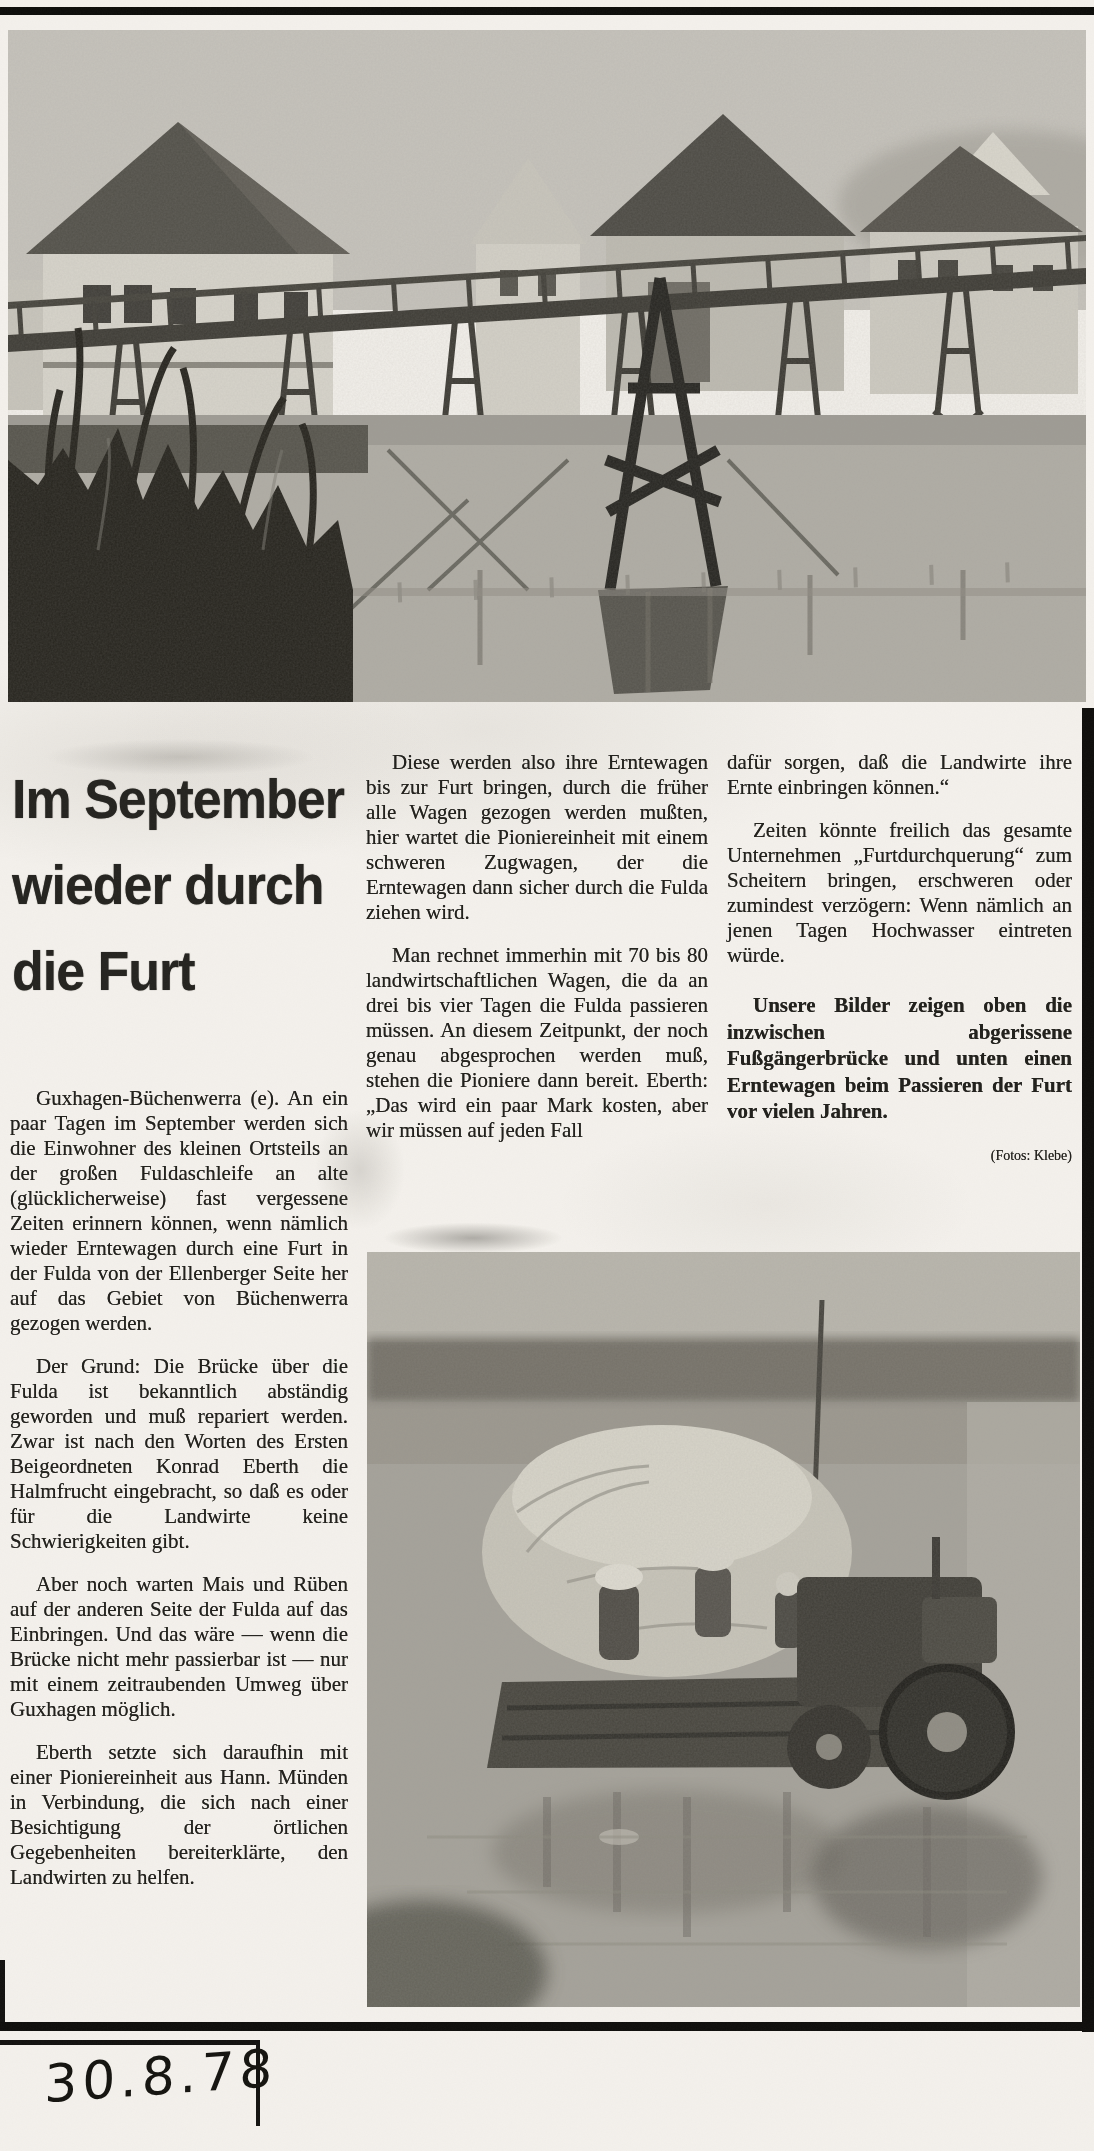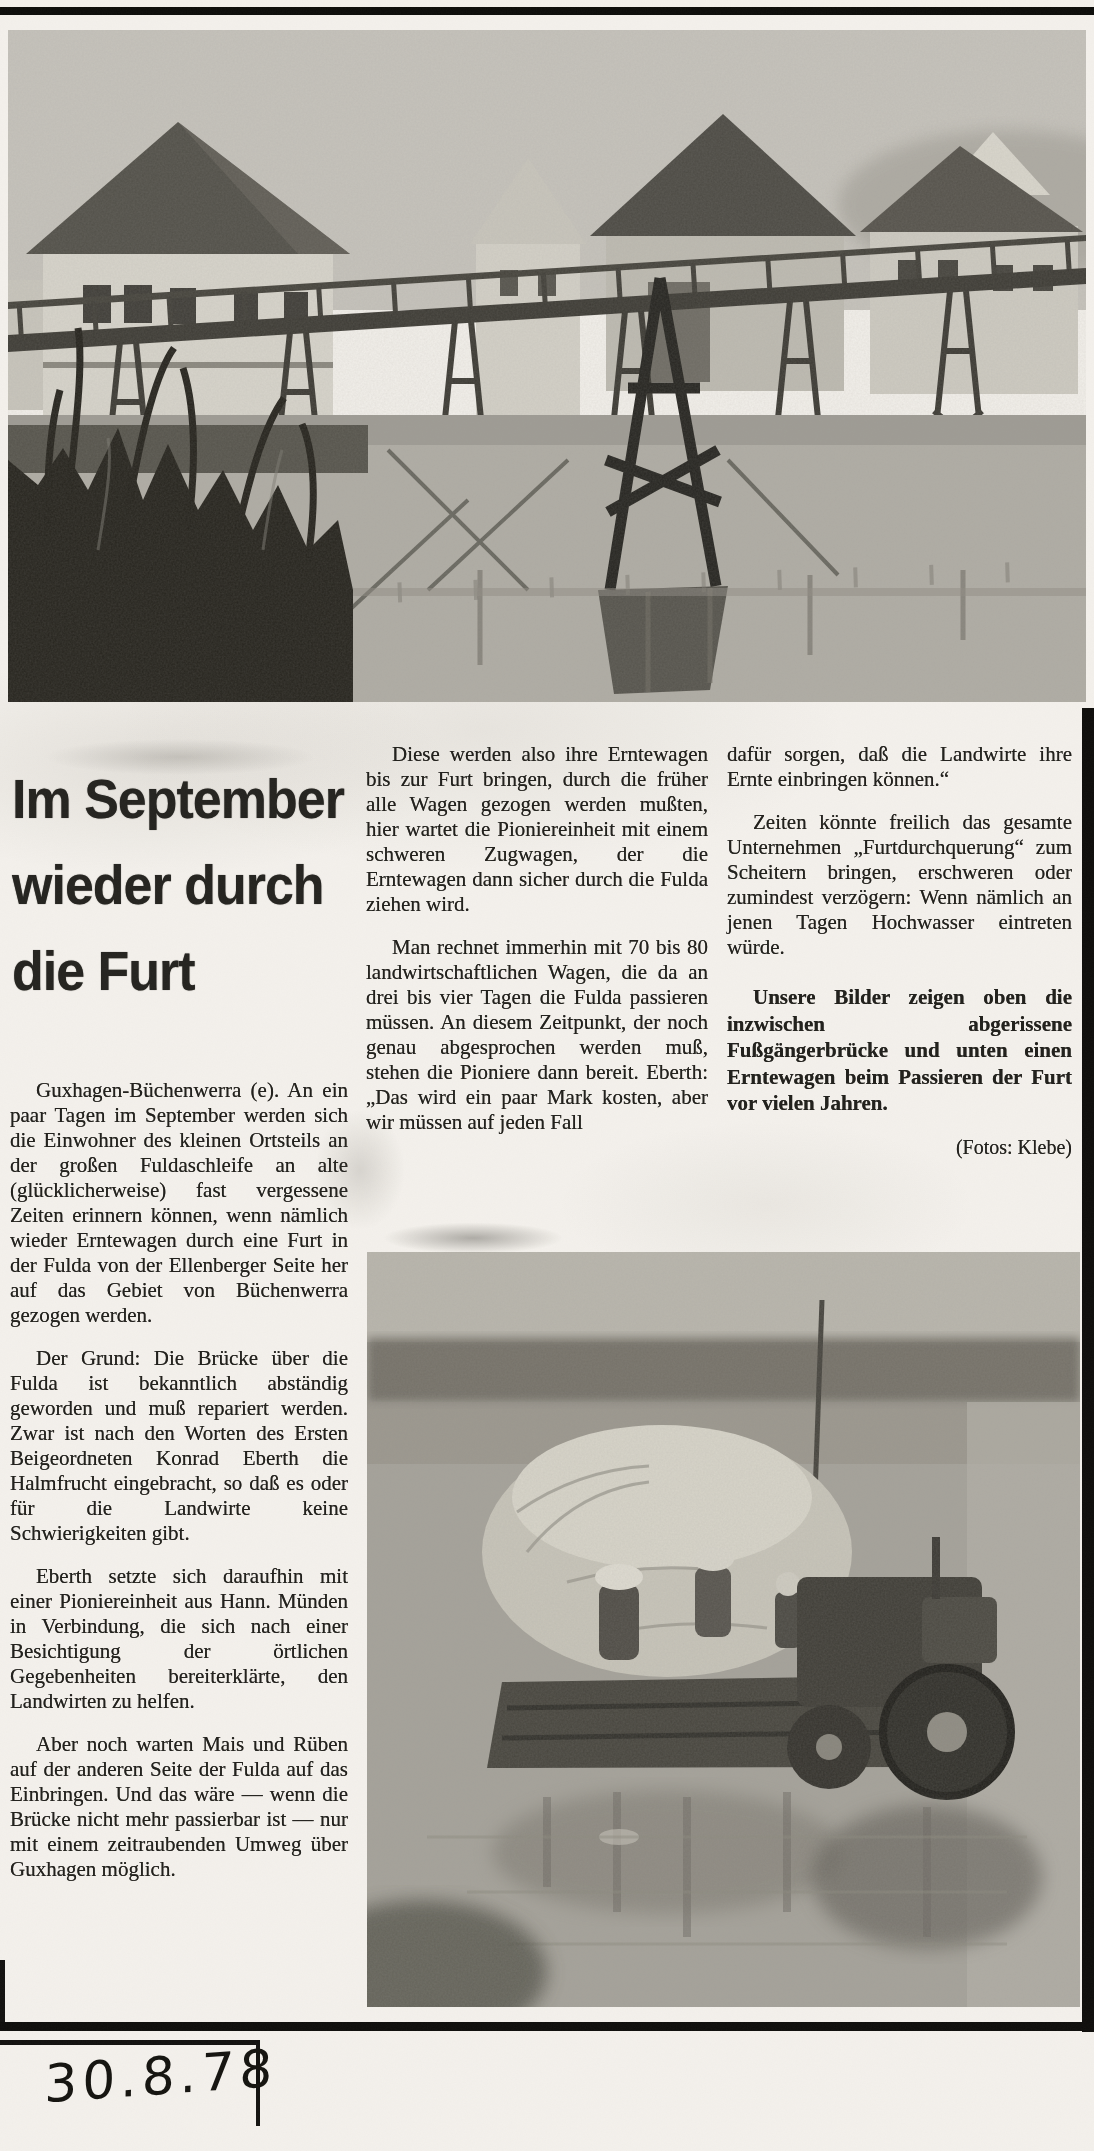--- a/index.html
+++ b/index.html
@@ -18,28 +18,28 @@
   .photo-top{left:8px;top:30px;width:1078px;height:672px;}
   .photo-bottom{left:367px;top:1252px;width:713px;height:755px;}
   .headline{
     position:absolute;left:12px;top:756px;width:354px;margin:0;
     font-family:"Liberation Sans", sans-serif;font-weight:700;
     font-size:52px;line-height:82px;letter-spacing:-1px;color:#24231f;
     transform:scaleY(1.05);transform-origin:top left;
     text-shadow:0 0 1px rgba(30,28,24,.6);
   }
   .headline .hl{display:block;white-space:nowrap;}
-  .col{position:absolute;font-size:21px;line-height:25px;text-align:justify;color:#201f1b;}
+  .col{position:absolute;font-size:21px;line-height:25px;text-align:justify;color:#201f1b;margin-top:8px;}
   .col p{margin:0 0 18px;text-indent:26px;text-shadow:0 0 .5px rgba(25,24,20,.75);}
   .col1{left:10px;top:1078px;width:338px;}
   .col2{left:366px;top:742px;width:342px;}
   .col3{left:727px;top:742px;width:345px;}
   .noindent{text-indent:0 !important;}
   .boldnote{font-weight:700;line-height:26.5px;margin-top:24px !important;}
-  .credit{text-align:right;text-indent:0 !important;font-size:20px;margin-top:0 !important;}
+  .credit{text-align:right;text-indent:0 !important;font-size:14px;margin-top:0 !important;}
   .lead{font-weight:400;}
   .edge-right{position:absolute;left:1082px;top:708px;width:12px;height:1324px;background:#0e0d0b;}
   .edge-left{position:absolute;left:0;top:1960px;width:5px;height:70px;background:#12110f;}
   .rule-bottom{position:absolute;left:0;top:2022px;width:1094px;height:9px;background:#0e0d0b;}
   .rule-short{position:absolute;left:0;top:2040px;width:260px;height:5px;background:#12110f;}
   .rule-vert{position:absolute;left:256px;top:2040px;width:4px;height:86px;background:#12110f;}
   .handwritten{
     position:absolute;left:44px;top:2046px;
     font-family:"DejaVu Sans", sans-serif;font-size:52px;color:#14130f;
     transform:rotate(-4deg) skewX(-5deg);letter-spacing:5px;
@@ -150,22 +150,22 @@
 
   <h1 class="headline">
     <span class="hl">Im September</span>
     <span class="hl">wieder durch</span>
     <span class="hl">die Furt</span>
   </h1>
 
   <section class="col col1">
     <p><strong class="lead">Guxhagen-Büchenwerra</strong><span> (e). </span><span>An ein paar Tagen im September werden sich die Einwohner des kleinen Ortsteils an der großen Fuldaschleife an alte (glücklicherweise) fast vergessene Zeiten erinnern können, wenn nämlich wieder Erntewagen durch eine Furt in der Fulda von der Ellenberger Seite her auf das Gebiet von Büchenwerra gezogen werden.</span></p>
     <p>Der Grund: Die Brücke über die Fulda ist bekanntlich abständig geworden und muß repariert werden. Zwar ist nach den Worten des Ersten Beigeordneten Konrad Eberth die Halmfrucht eingebracht, so daß es oder für die Landwirte keine Schwierigkeiten gibt.</p>
+    <p>Aber noch warten Mais und Rüben auf der anderen Seite der Fulda auf das Einbringen. Und das wäre — wenn die Brücke nicht mehr passierbar ist — nur mit einem zeitraubenden Umweg über Guxhagen möglich.</p>
     <p>Eberth setzte sich daraufhin mit einer Pioniereinheit aus Hann. Münden in Verbindung, die sich nach einer Besichtigung der örtlichen Gegebenheiten bereiterklärte, den Landwirten zu helfen.</p>
-    <p>Aber noch warten Mais und Rüben auf der anderen Seite der Fulda auf das Einbringen. Und das wäre — wenn die Brücke nicht mehr passierbar ist — nur mit einem zeitraubenden Umweg über Guxhagen möglich.</p>
   </section>
 
   <section class="col col2">
     <p>Diese werden also ihre Erntewagen bis zur Furt bringen, durch die früher alle Wagen gezogen werden mußten, hier wartet die Pioniereinheit mit einem schweren Zugwagen, der die Erntewagen dann sicher durch die Fulda ziehen wird.</p>
     <p>Man rechnet immerhin mit 70 bis 80 landwirtschaftlichen Wagen, die da an drei bis vier Tagen die Fulda passieren müssen. An diesem Zeitpunkt, der noch genau abgesprochen werden muß, stehen die Pioniere dann bereit. Eberth: „Das wird ein paar Mark kosten, aber wir müssen auf jeden Fall</p>
   </section>
 
   <section class="col col3">
     <p class="noindent">dafür sorgen, daß die Landwirte ihre Ernte einbringen können.“</p>
     <p>Zeiten könnte freilich das gesamte Unternehmen „Furtdurchquerung“ zum Scheitern bringen, erschweren oder zumindest verzögern: Wenn nämlich an jenen Tagen Hochwasser eintreten würde.</p>

